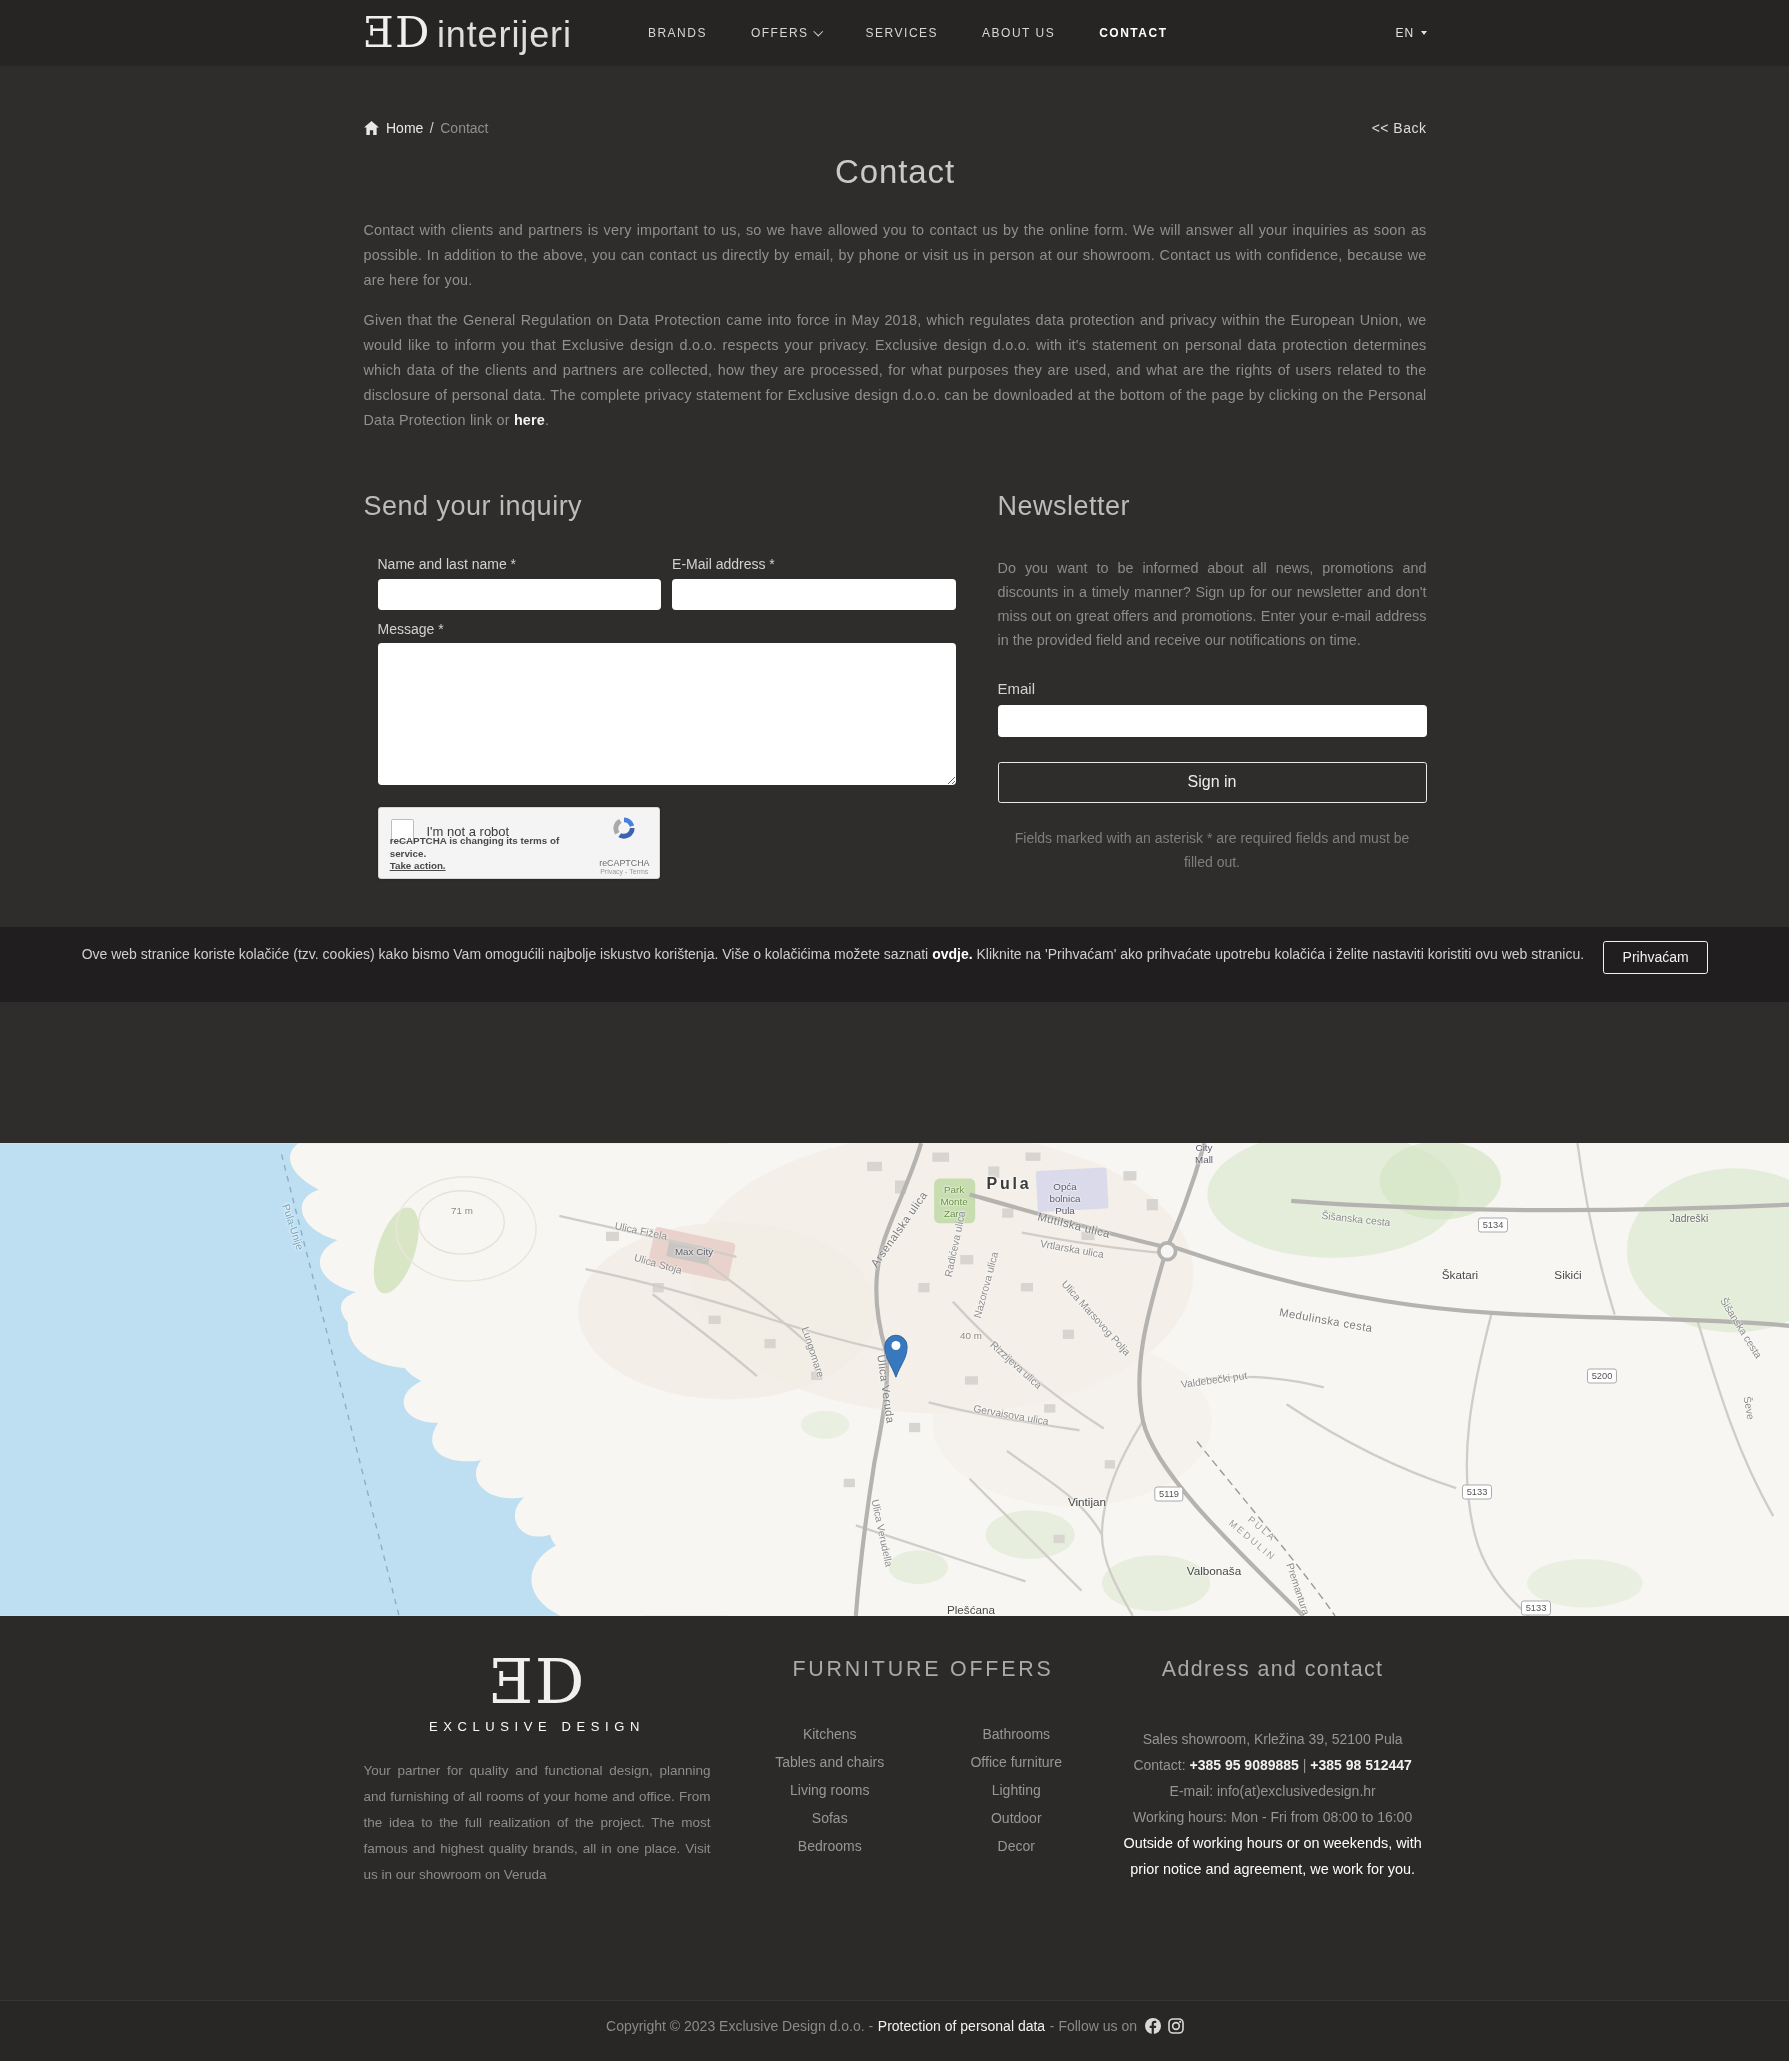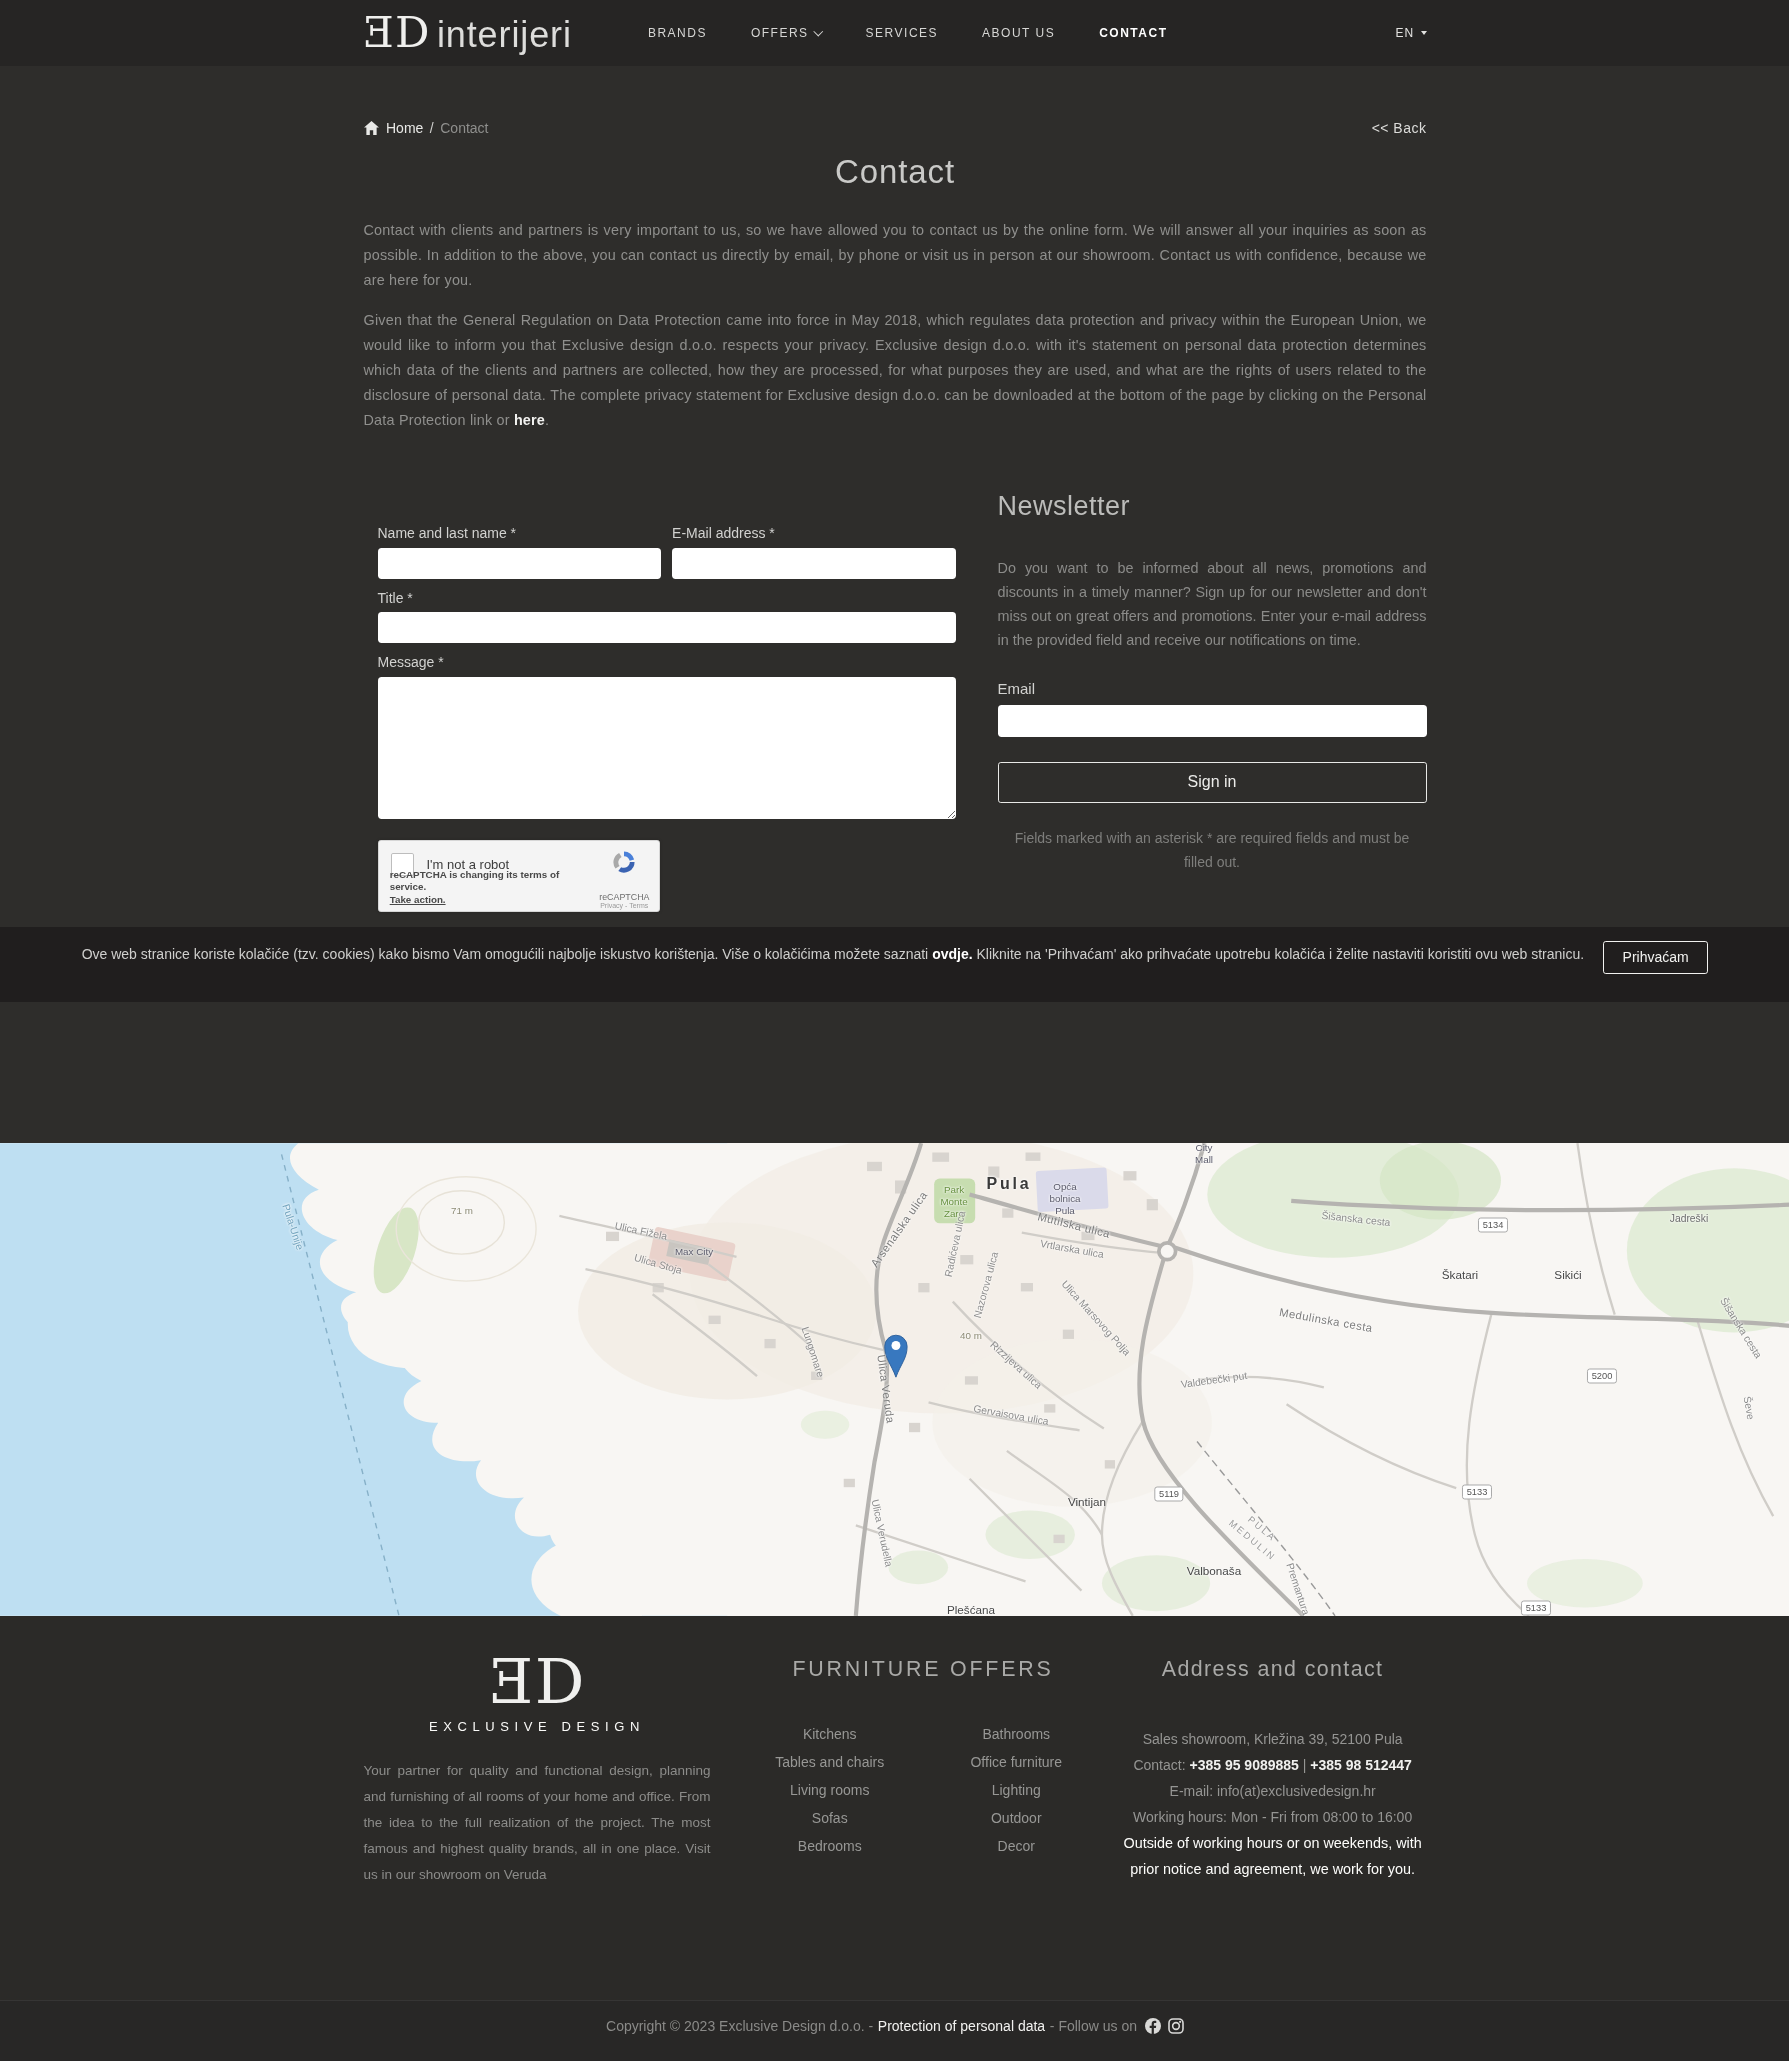--- a/index.html
+++ b/index.html
@@ -163,34 +163,31 @@
     </div>
 
     <h1 class="page-title">Contact</h1>
 
     <p class="intro">Contact with clients and partners is very important to us, so we have allowed you to contact us by the online form. We will answer all your inquiries as soon as possible. In addition to the above, you can contact us directly by email, by phone or visit us in person at our showroom. Contact us with confidence, because we are here for you.</p>
     <p class="intro"><span>Given that the General Regulation on Data Protection came into force in May 2018, which regulates data protection and privacy within the European Union, we would like to inform you that Exclusive design d.o.o. respects your privacy. Exclusive design d.o.o. with it's statement on personal data protection determines which data of the clients and partners are collected, how they are processed, for what purposes they are used, and what are the rights of users related to the disclosure of personal data. The complete privacy statement for Exclusive design d.o.o. can be downloaded at the bottom of the page by clicking on the Personal Data Protection link or </span><a>here</a><span>.</span></p>
 
     <div class="cols">
 
       <div class="col-form">
+        <h2 class="sec-h">Send your inquiry</h2>
         <div class="form-inner">
           <div class="f-row2">
             <div class="f-group">
               <label class="f-label">Name and last name *</label>
               <input class="f-input" type="text" value="" style="">
             </div>
             <div class="f-group">
               <label class="f-label">E-Mail address *</label>
               <input class="f-input" type="text" value="" style="">
             </div>
-          </div>
-          <div class="f-group">
-            <label class="f-label">Title *</label>
-            <input class="f-input" type="text" value="" style="">
           </div>
           <div class="f-group" style="margin-bottom:0;">
             <label class="f-label">Message *</label>
             <textarea class="f-textarea" style=""></textarea>
           </div>
 
           <div class="recaptcha">
             <span class="rc-box"></span>
             <span class="rc-label">I'm not a robot</span>
             <span class="rc-logo">

